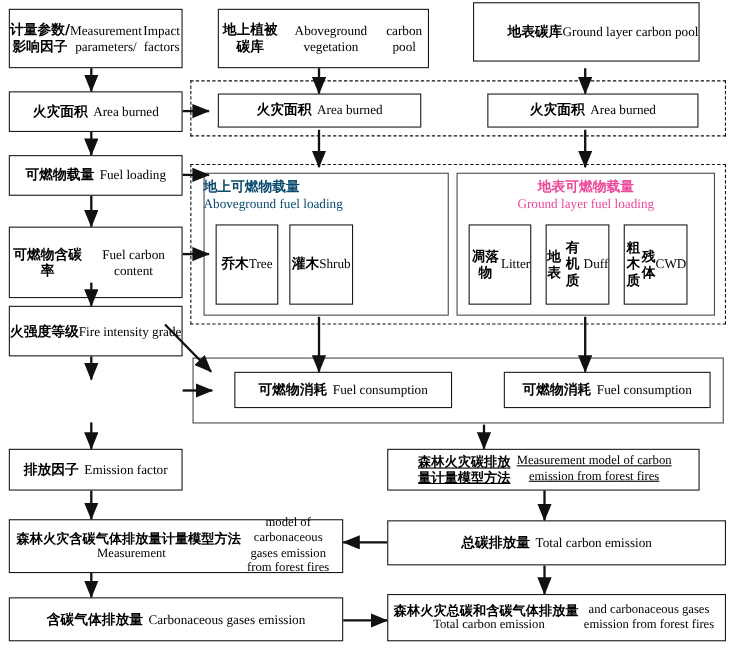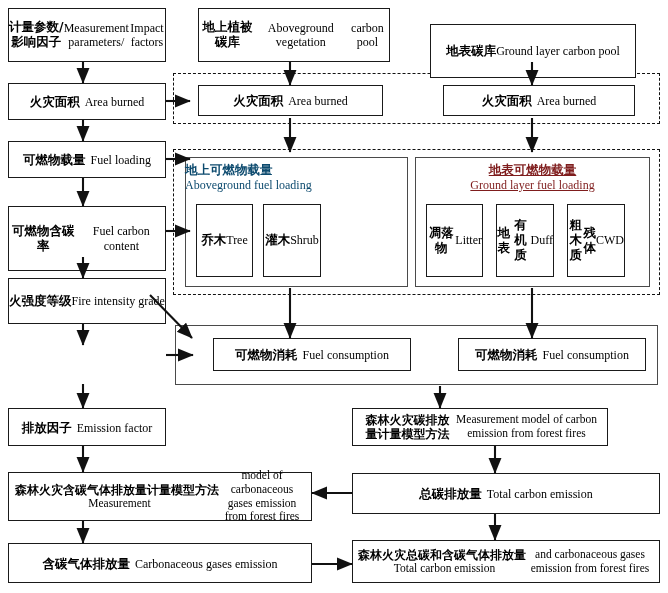--- a/index.html
+++ b/index.html
@@ -181,21 +181,21 @@
       <span class="cn">含碳气体排放量</span><span class="en">Carbonaceous gases emission</span>
     </span>
   </div>
 
   <div class="box stack" style="left:198px; top:8px; width:192px; height:54px;">
     <span class="cn">地上植被碳库</span>
     <span class="en">Aboveground vegetation</span>
     <span class="en">carbon pool</span>
   </div>
 
-  <div class="box stack" style="left:430px; top:24px; width:206px; height:54px;">
+  <div class="box stack" style="left:430px; top:2px; width:206px; height:54px;justify-content:flex-end;">
     <span class="cn">地表碳库</span>
     <span class="en">Ground layer carbon pool</span>
   </div>
 
   <div class="box inline" style="left:198px; top:85px; width:185px; height:31px;">
     <span class="line">
       <span class="cn">火灾面积</span><span class="en">Area burned</span>
     </span>
   </div>
 
@@ -203,21 +203,21 @@
     <span class="line">
       <span class="cn">火灾面积</span><span class="en">Area burned</span>
     </span>
   </div>
 
   <div style="position:absolute; left:185px; top:163px; width:263px; z-index:4; line-height:1.18; color:#0c4a6e;">
     <span style="font-family:'DejaVu Sans','Liberation Sans',sans-serif; font-weight:600; font-size:12.5px; display:block;">地上可燃物载量</span>
     <span style="font-family:'Liberation Serif','DejaVu Serif',serif; font-size:12px; display:block;">Aboveground fuel loading</span>
   </div>
 
-  <div style="position:absolute; left:415px; top:163px; width:235px; text-align:center; z-index:4; line-height:1.18; color:#7f1d1d;text-decoration:underline;">
+  <div style="position:absolute; left:415px; top:163px; width:235px; text-align:center; z-index:4; line-height:1.18; color:#ec4899;">
     <span style="font-family:'DejaVu Sans','Liberation Sans',sans-serif; font-weight:600; font-size:12.5px; display:block;">地表可燃物载量</span>
     <span style="font-family:'Liberation Serif','DejaVu Serif',serif; font-size:12px; display:block;">Ground layer fuel loading</span>
   </div>
 
   <div class="box stack" style="left:196px; top:204px; width:57px; height:73px;">
     <span class="cn">乔木</span>
     <span class="en">Tree</span>
   </div>
   <div class="box stack" style="left:263px; top:204px; width:58px; height:73px;">
     <span class="cn">灌木</span>
@@ -244,21 +244,21 @@
       <span class="cn">可燃物消耗</span><span class="en">Fuel consumption</span>
     </span>
   </div>
 
   <div class="box inline" style="left:458px; top:338px; width:188px; height:33px;">
     <span class="line">
       <span class="cn">可燃物消耗</span><span class="en">Fuel consumption</span>
     </span>
   </div>
 
-  <div class="box stack small" style="left:352px; top:408px; width:256px; height:38px; padding:0 8px;">
+  <div class="box stack small" style="left:352px; top:408px; width:284px; height:38px; padding:0 23px;text-decoration:underline;">
     <span class="cn">森林火灾碳排放量计量模型方法</span>
     <span class="en">Measurement model of carbon emission from forest fires</span>
   </div>
 
   <div class="box inline" style="left:352px; top:473px; width:308px; height:41px;">
     <span class="line">
       <span class="cn">总碳排放量</span><span class="en">Total carbon emission</span>
     </span>
   </div>
 

